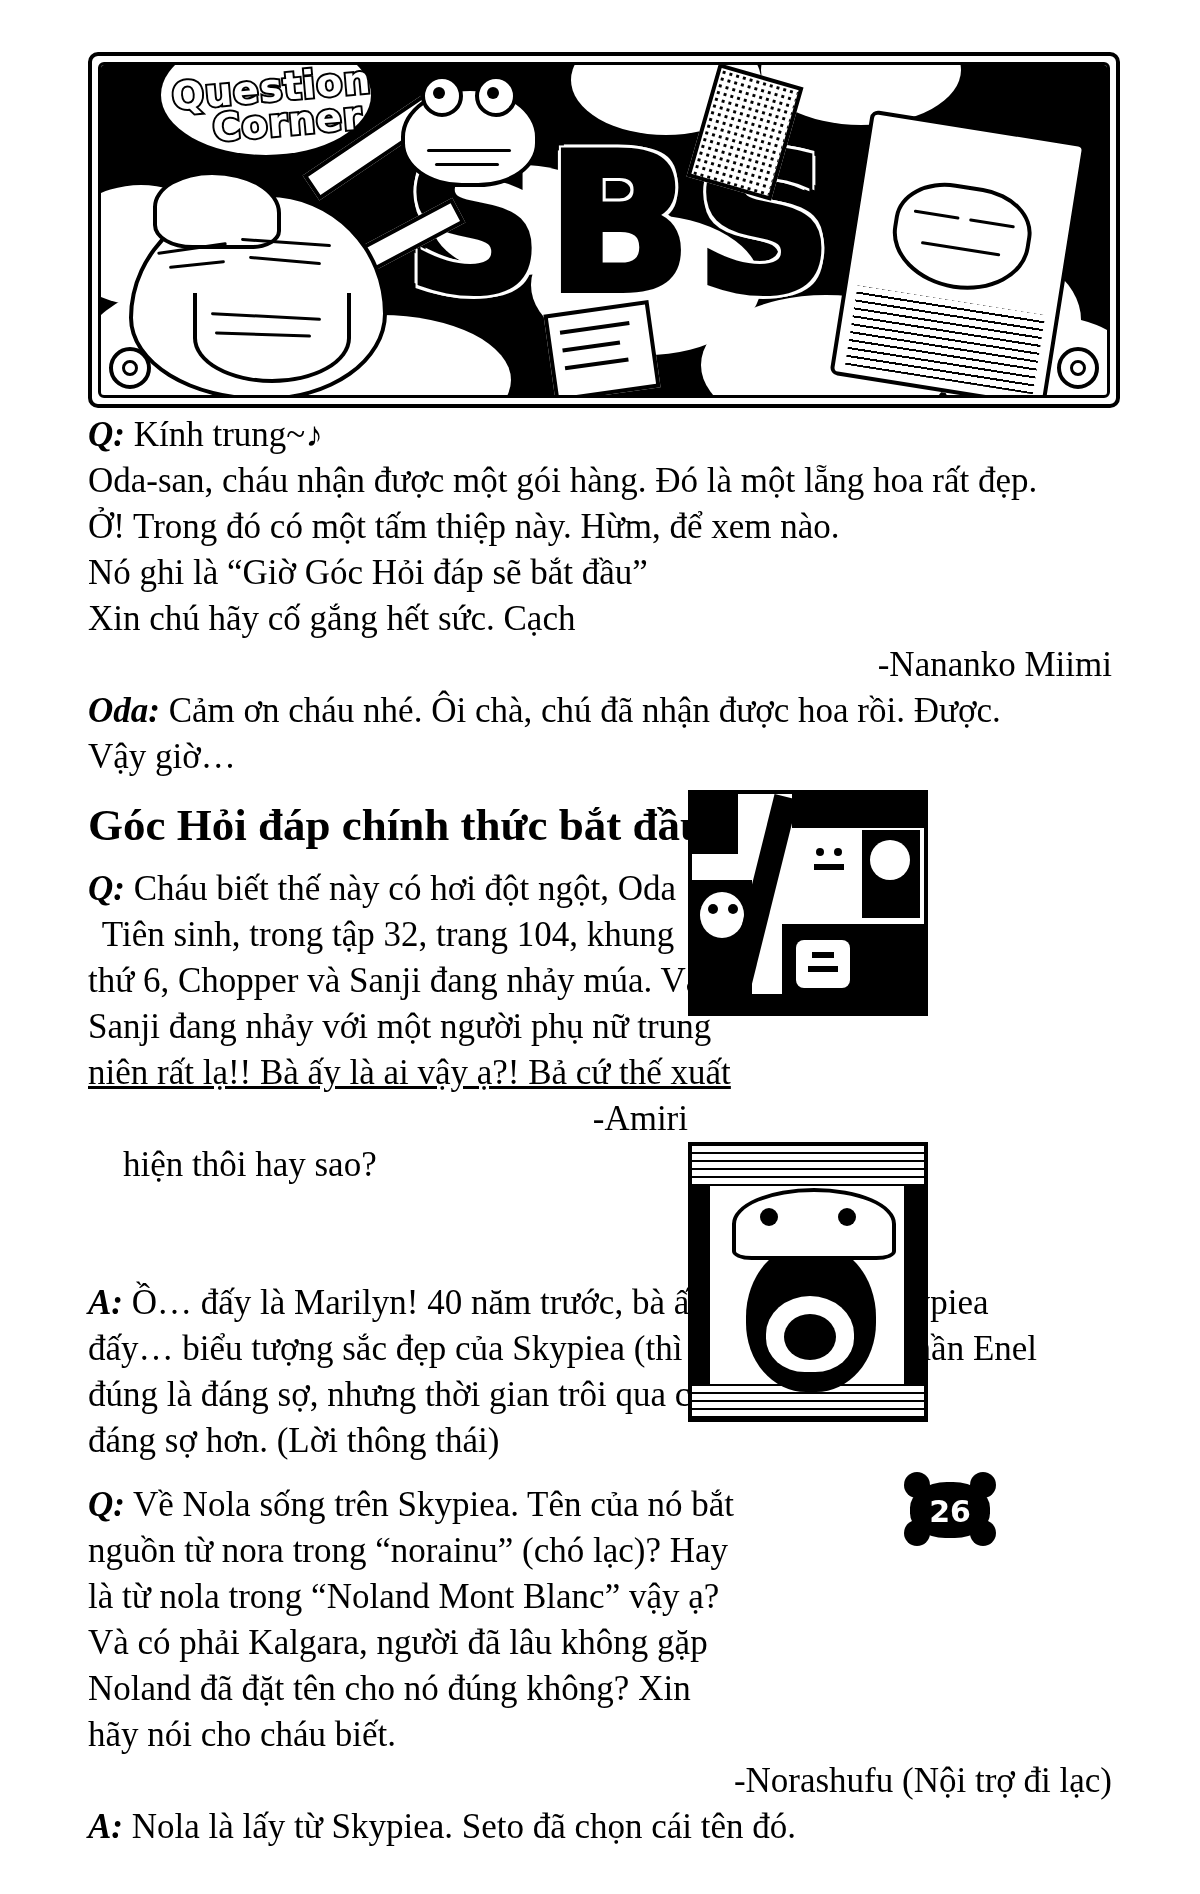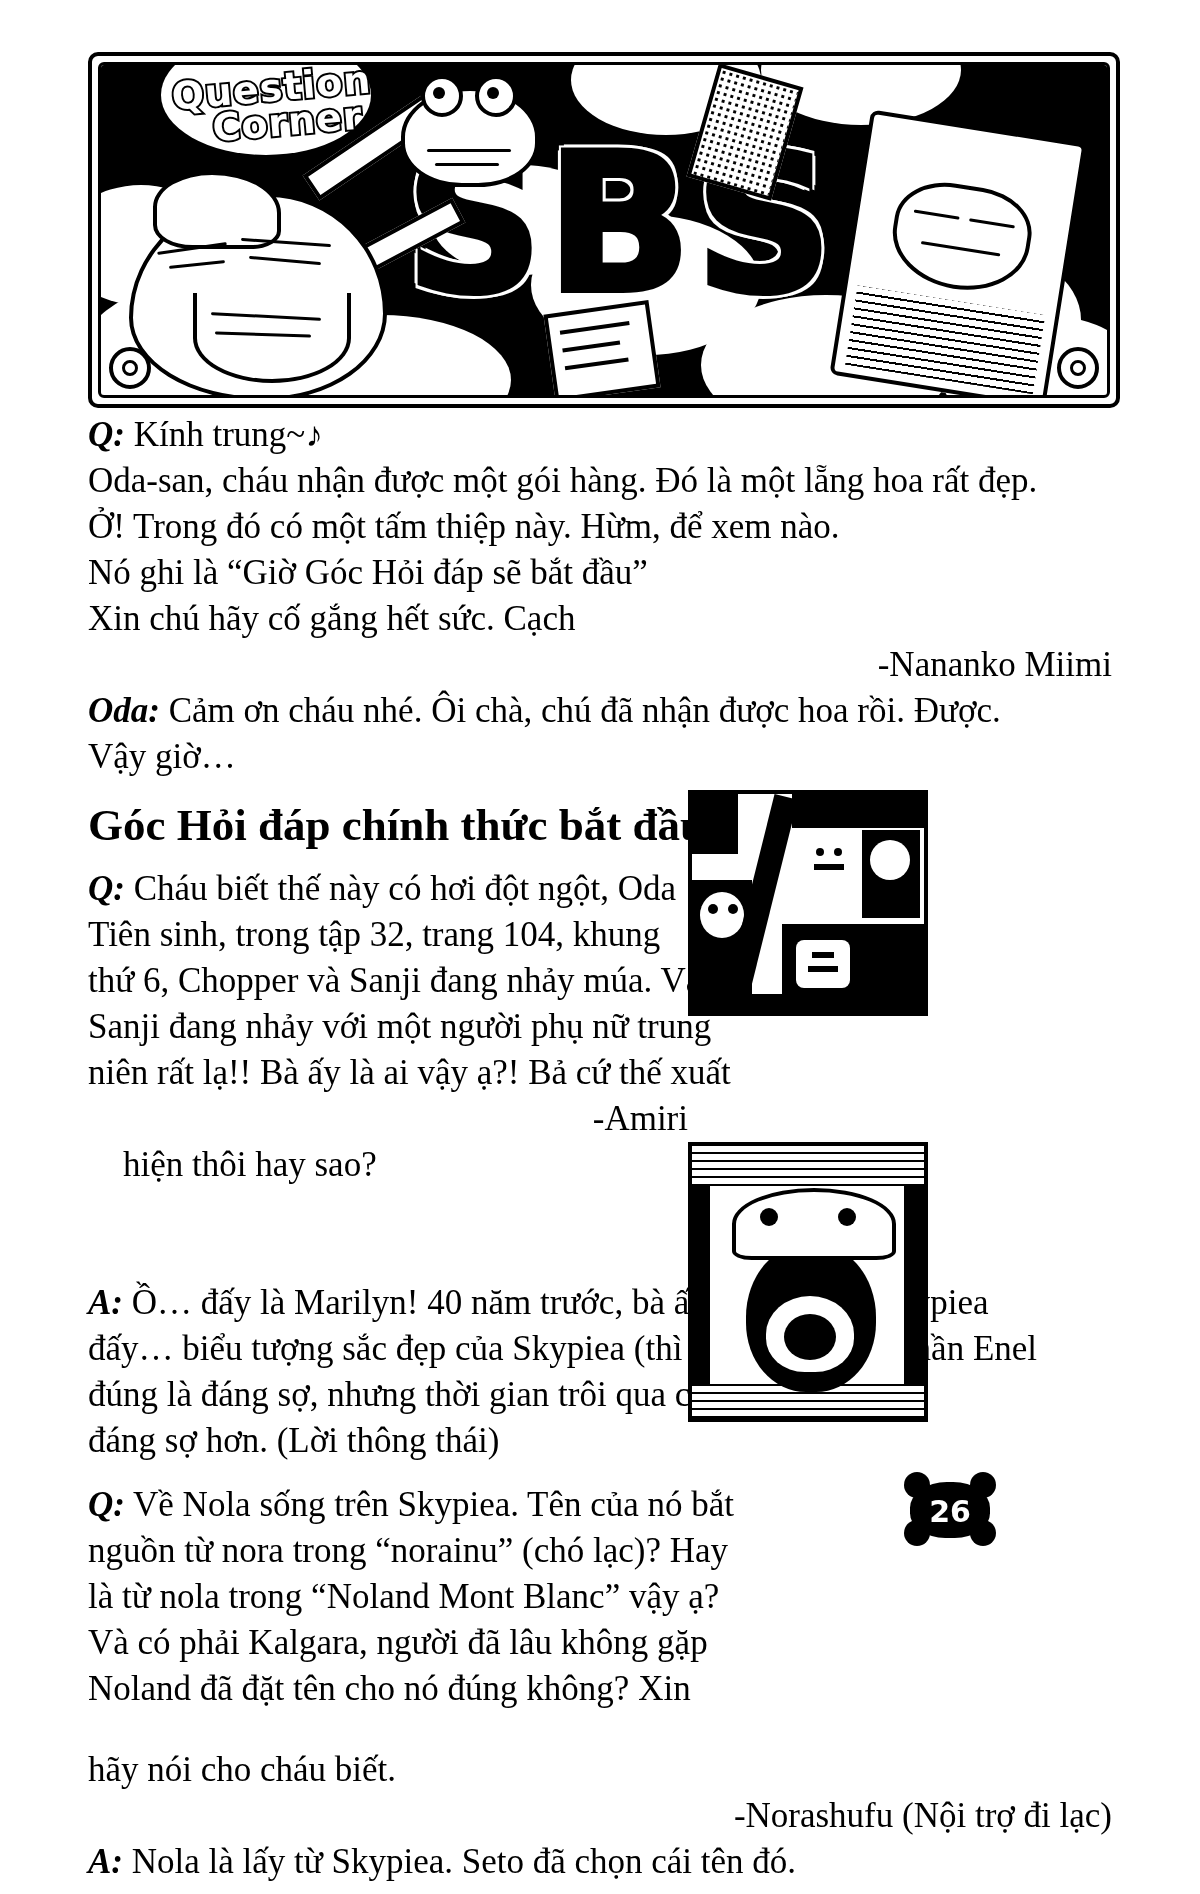--- a/index.html
+++ b/index.html
@@ -374,42 +374,42 @@
   <div class="line">Nó ghi là “Giờ Góc Hỏi đáp sẽ bắt đầu”</div>
   <div class="line">Xin chú hãy cố gắng hết sức. Cạch</div>
   <div class="line sig">-Nananko Miimi</div>
 
   <div class="line"><span class="qmark">Oda:</span> <span>Cảm ơn cháu nhé. Ôi chà, chú đã nhận được hoa rồi. Được.</span></div>
   <div class="line">Vậy giờ…</div>
 
   <div class="heading">Góc Hỏi đáp chính thức bắt đầu! (Bùm!!)</div>
 
   <div class="line" style="width:600px;"><span class="qmark">Q:</span> <span>Cháu biết thế này có hơi đột ngột, Oda</span></div>
-  <div class="line" style="width:600px;">Tiên sinh, trong tập 32, trang 104, khung</div>
+  <div class="line" style="width:600px;text-align:center;">Tiên sinh, trong tập 32, trang 104, khung</div>
   <div class="line" style="width:600px;">thứ 6, Chopper và Sanji đang nhảy múa. Và</div>
   <div class="line" style="width:600px;">Sanji đang nhảy với một người phụ nữ trung</div>
-  <div class="line" style="width:600px;">niên rất lạ!! Bà ấy là ai vậy ạ?! Bả cứ thế xuất</div>
+  <div class="line" style="width:600px;text-decoration:underline;">niên rất lạ!! Bà ấy là ai vậy ạ?! Bả cứ thế xuất</div>
   <div class="line" style="width:600px; position:relative;">
     <span>hiện thôi hay sao?</span>
     <span style="position:absolute; right:0; top:0;">-Amiri</span>
   </div>
 
   <div class="line"><span class="qmark">A:</span> <span>Ồ… đấy là Marilyn! 40 năm trước, bà ấy là Hoa hậu Skypiea</span></div>
   <div class="line">đấy… biểu tượng sắc đẹp của Skypiea (thì quá khứ nhé). Thần Enel</div>
   <div class="line">đúng là đáng sợ, nhưng thời gian trôi qua còn</div>
   <div class="line">đáng sợ hơn. (Lời thông thái)</div>
 
   <div class="blockgap"></div>
 
   <div class="line" style="width:600px;"><span class="qmark">Q:</span> <span>Về Nola sống trên Skypiea. Tên của nó bắt</span></div>
   <div class="line" style="width:600px;">nguồn từ nora trong “norainu” (chó lạc)? Hay</div>
   <div class="line" style="width:600px;">là từ nola trong “Noland Mont Blanc” vậy ạ?</div>
   <div class="line" style="width:600px;">Và có phải Kalgara, người đã lâu không gặp</div>
   <div class="line" style="width:600px;">Noland đã đặt tên cho nó đúng không? Xin</div>
-  <div class="line" style="width:600px;margin-top:35px;">hãy nói cho cháu biết.</div>
+  <div class="line" style="width:600px;">hãy nói cho cháu biết.</div>
   <div class="line sig-center">-Norashufu (Nội trợ đi lạc)</div>
 
   <div class="line"><span class="qmark">A:</span> <span>Nola là lấy từ Skypiea. Seto đã chọn cái tên đó.</span></div>
 </div>
 
 <div class="panel" id="panel1">
   <div class="ink" style="left:0;   top:0;   width:46px;  height:60px;"></div>
   <div class="ink" style="left:0;   top:86px;width:60px;  height:132px;"></div>
   <div class="w" style="left:8px; top:98px;width:44px;  height:46px; border-radius:50%;"></div>
   <div class="ink" style="left:16px;top:110px;width:10px; height:10px; border-radius:50%;"></div>

